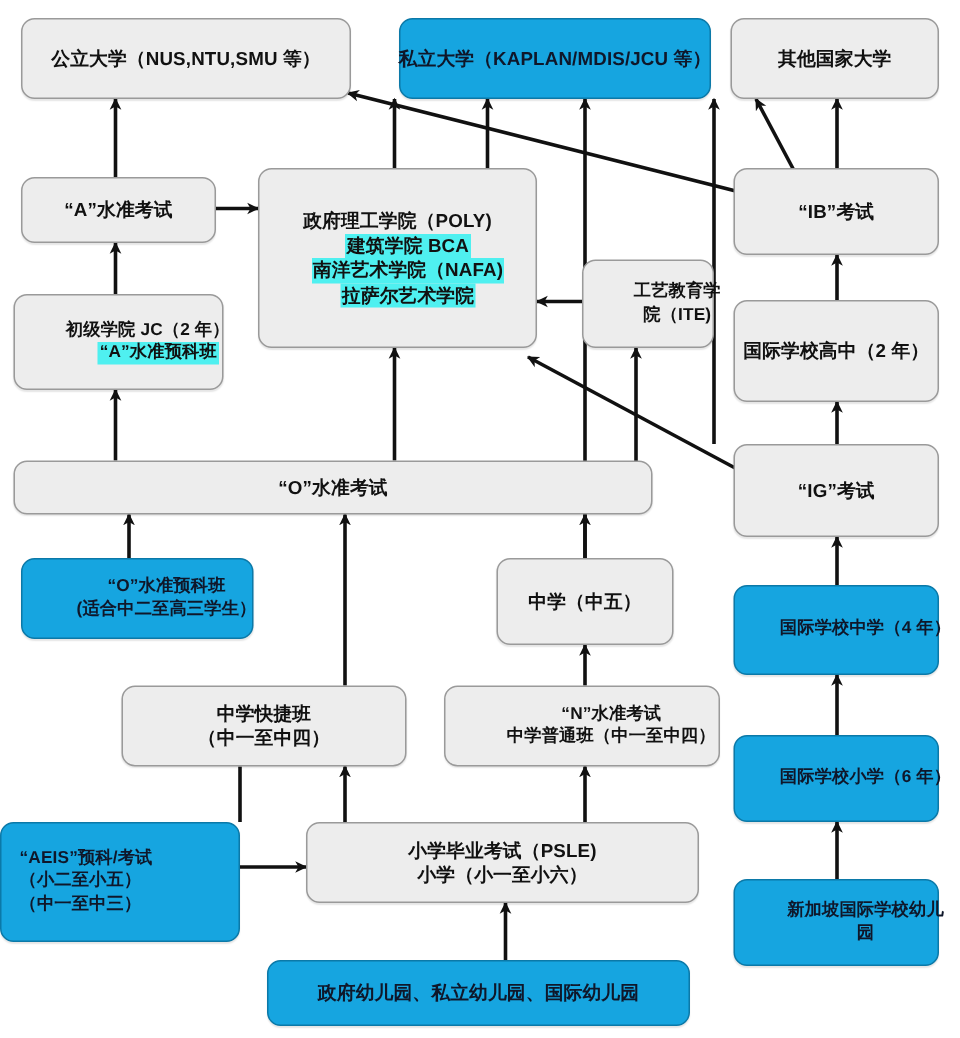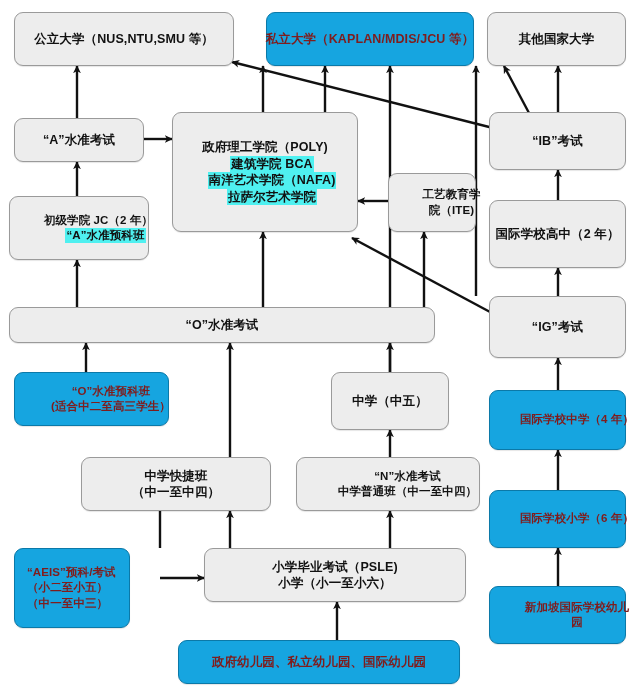--- a/index.html
+++ b/index.html
@@ -41,21 +41,21 @@
     line-height: 1.32;
     font-weight: bold;
     letter-spacing: 0.1px;
     padding: 2px 5px;
     z-index: 3;
     box-shadow: 0 1px 1px rgba(0,0,0,0.10);
   }
   .node.blue {
     background: #16a5e0;
     border-color: #0b79a8;
-    color: #7f1d1d;
+    color: #0f172a;
   }
   .node.small {
     font-size: 11.5px;
     padding-left: 44px;
   }
   .node.left-align {
     align-items: flex-start;
     text-align: left;
     padding-left: 12px;
   }
@@ -211,21 +211,21 @@
 
   <div class="node small" style="left:296px; top:457px; width:184px; height:54px;">
     <span class="line">“N”水准考试</span>
     <span class="line">中学普通班（中一至中四）</span>
   </div>
 
   <div class="node blue small" style="left:489px; top:490px; width:137px; height:58px;">
     <span class="line">国际学校小学（6 年）</span>
   </div>
 
-  <div class="node blue small left-align" style="left:14px; top:548px; width:116px; height:80px;">
+  <div class="node blue small left-align" style="left:0; top:548px; width:160px; height:80px;">
     <span class="line">“AEIS”预科/考试</span>
     <span class="line">（小二至小五）</span>
     <span class="line">（中一至中三）</span>
   </div>
 
   <div class="node" style="left:204px; top:548px; width:262px; height:54px;">
     <span class="line">小学毕业考试（PSLE)</span>
     <span class="line">小学（小一至小六）</span>
   </div>
 

